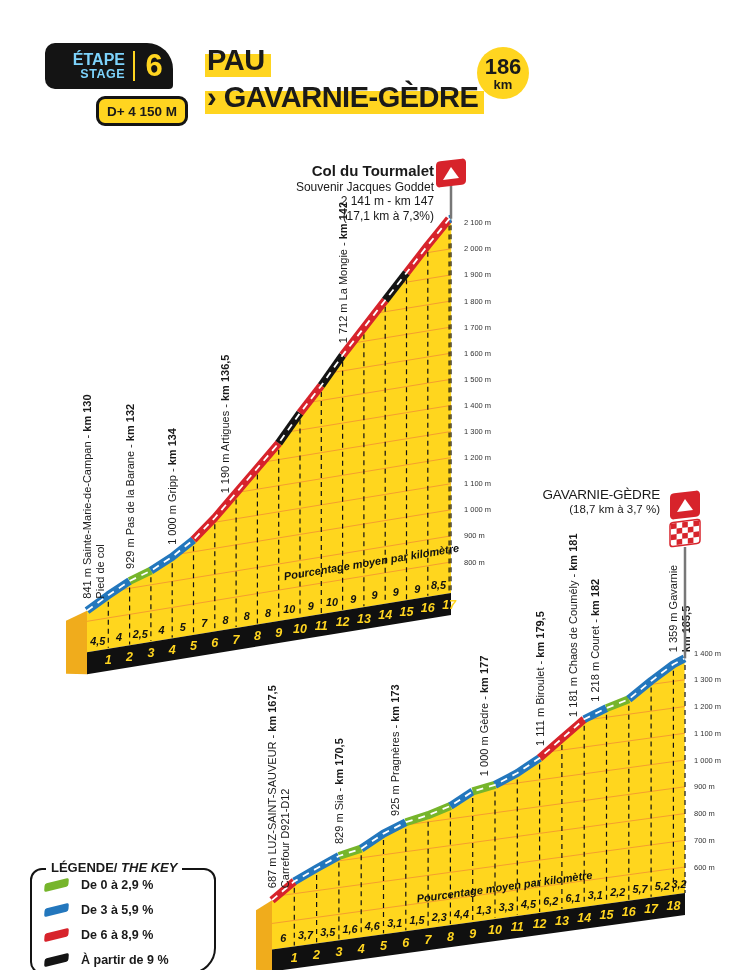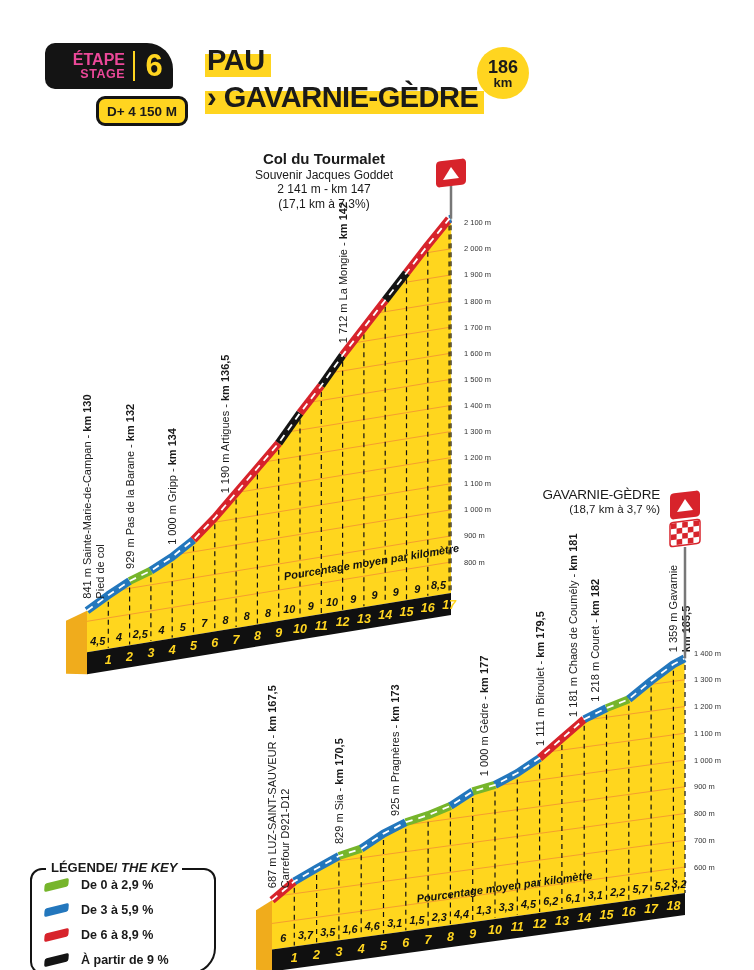--- a/index.html
+++ b/index.html
@@ -2,38 +2,38 @@
 <html><head>
 <meta charset="utf-8">
 <style>
   html,body{margin:0;padding:0;}
   body{width:754px;height:970px;position:relative;background:#fff;
        font-family:"Liberation Sans", sans-serif;color:#1a1a1a;overflow:hidden;}
   .abs{position:absolute;}
   
   .badge{left:45px;top:43px;width:128px;height:46px;background:#141414;
          border-radius:10px 26px 4px 10px;display:flex;align-items:center;justify-content:flex-end;}
-  .badge .stack{text-align:right;line-height:1;color:#ec4899;font-weight:bold;padding-right:8px;}
+  .badge .stack{text-align:right;line-height:1;color:#7dd3fc;font-weight:bold;padding-right:8px;}
   .badge .en{font-size:12.5px;letter-spacing:.5px;}
   .badge .div{width:2px;height:30px;background:#FFD520;}
   .badge .num{color:#FFD520;font-size:31px;font-weight:bold;width:38px;text-align:center;}
   .dplus{left:96px;top:96px;width:86px;height:24px;background:#FFD520;border:3px solid #141414;
          border-radius:9px;display:flex;align-items:center;justify-content:center;
          font-weight:bold;font-size:13.5px;}
   .title{left:205px;top:42px;font-weight:bold;font-size:29px;line-height:37px;
          letter-spacing:-.5px;white-space:nowrap;}
   .hl{background-image:linear-gradient(#FFD520,#FFD520);background-size:100% 68%;
       background-position:0 95%;background-repeat:no-repeat;padding:0 6px 2px 2px;}
   .dist{left:477px;top:47px;width:52px;height:52px;border-radius:50%;background:#FFD520;
         display:flex;flex-direction:column;align-items:center;justify-content:center;line-height:1;}
-  .dist .v{font-size:18px;font-weight:bold;}
+  .dist .v{font-size:22px;font-weight:bold;}
   .dist .u{font-size:13px;font-weight:bold;text-align:right;}
   
   .summit{text-align:right;line-height:1.2;}
-  .s1{right:320px;top:150px;width:220px;text-align:center;}
+  .s1{right:320px;top:162px;width:220px;}
   .s1 .t{font-size:15px;font-weight:bold;}
   .s1 .l{font-size:12px;}
   .s2{right:94px;top:487px;width:220px;}
   .s2 .t{font-size:13.5px;font-weight:normal;letter-spacing:-.2px;}
   .s2 .l{font-size:11.5px;}
   
   .legend{left:30px;top:852px;width:182px;height:102px;border:2.5px solid #141414;
           border-radius:12px 12px 26px 12px;margin-top:16px;}
   .legend .ttl{position:absolute;top:-10px;left:14px;background:#fff;padding:0 5px;
                font-size:13px;white-space:nowrap;}

